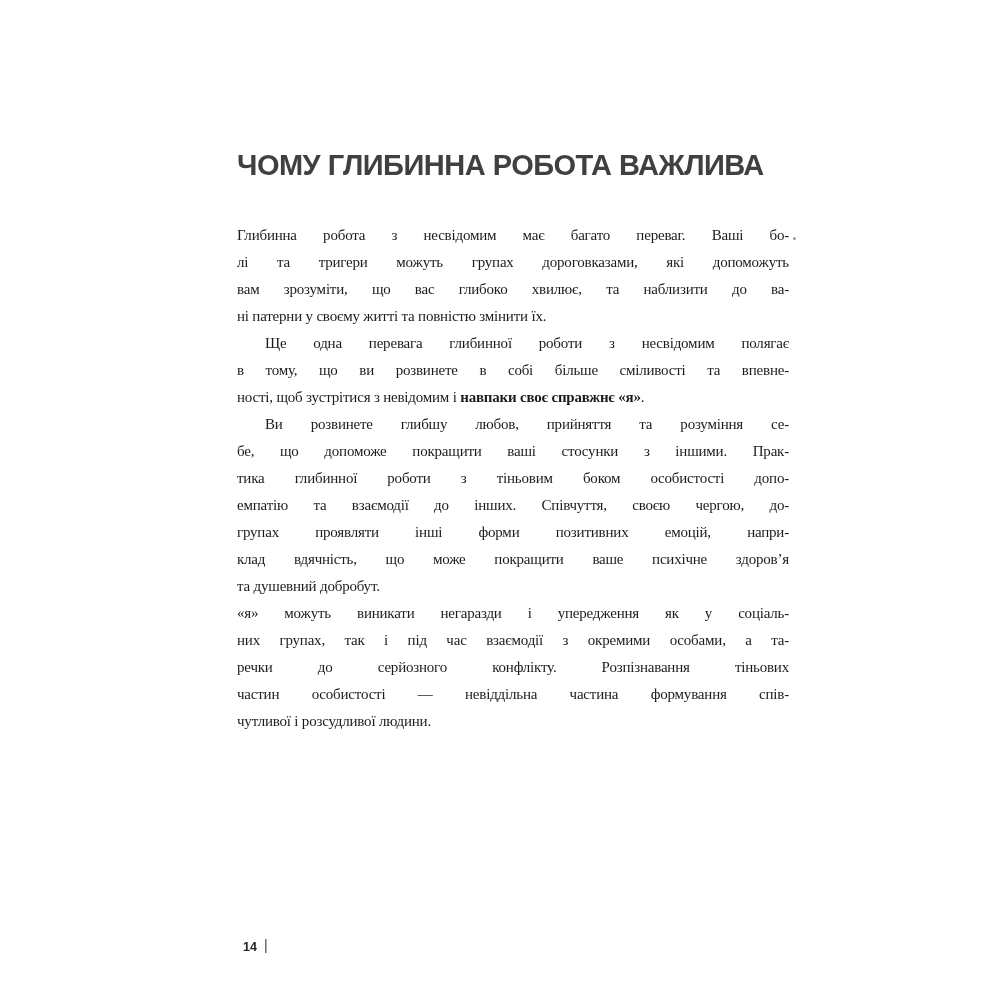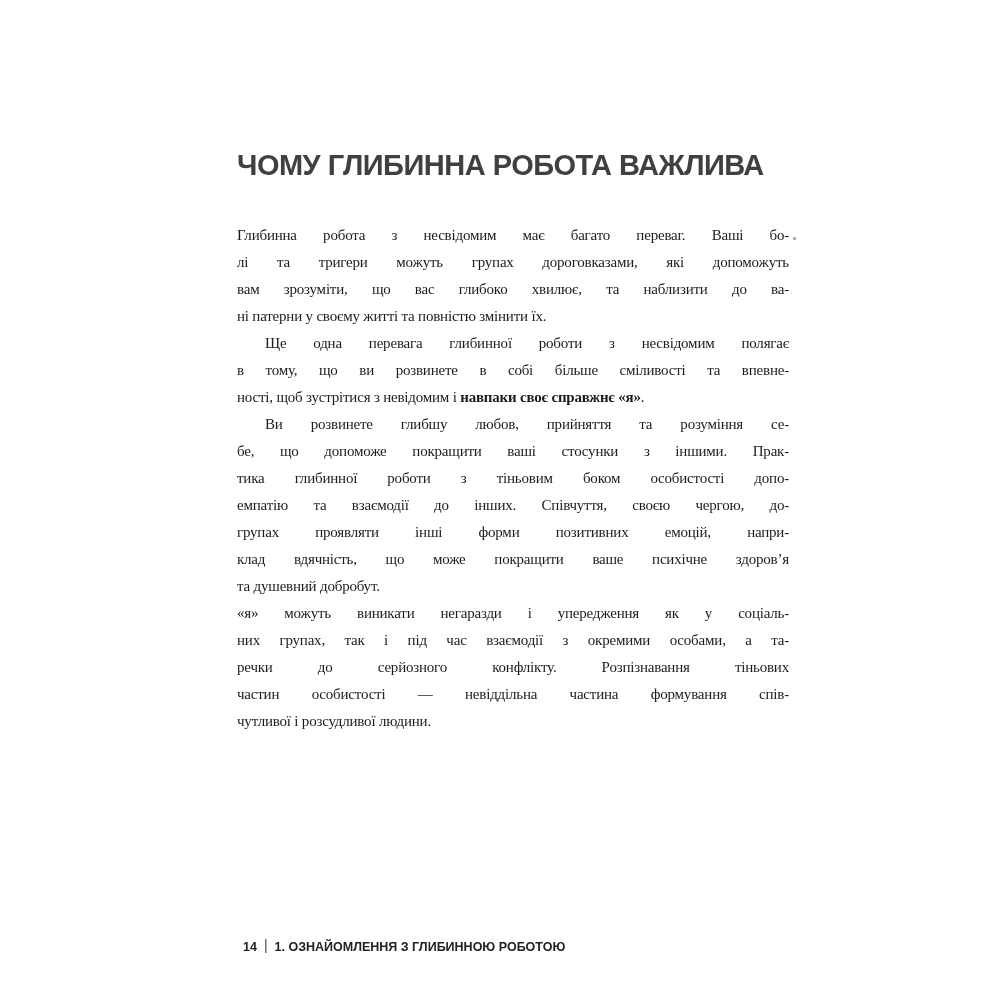--- a/index.html
+++ b/index.html
@@ -124,16 +124,15 @@
       <div class="line">речки до серйозного конфлікту. Розпізнавання тіньових</div>
       <div class="line">частин особистості — невіддільна частина формування спів-</div>
       <div class="line last">чутливої і розсудливої людини.</div>
     </div>
 
   </div>
 
   <div class="footer">
     <span>14</span>
     <span class="divider">|</span>
-    <span>1. ОЗНАЙОМЛЕННЯ З ГЛИБИННОЮ РОБОТОЮ</span>
   </div>
 
 </div>
 
 </body></html>

